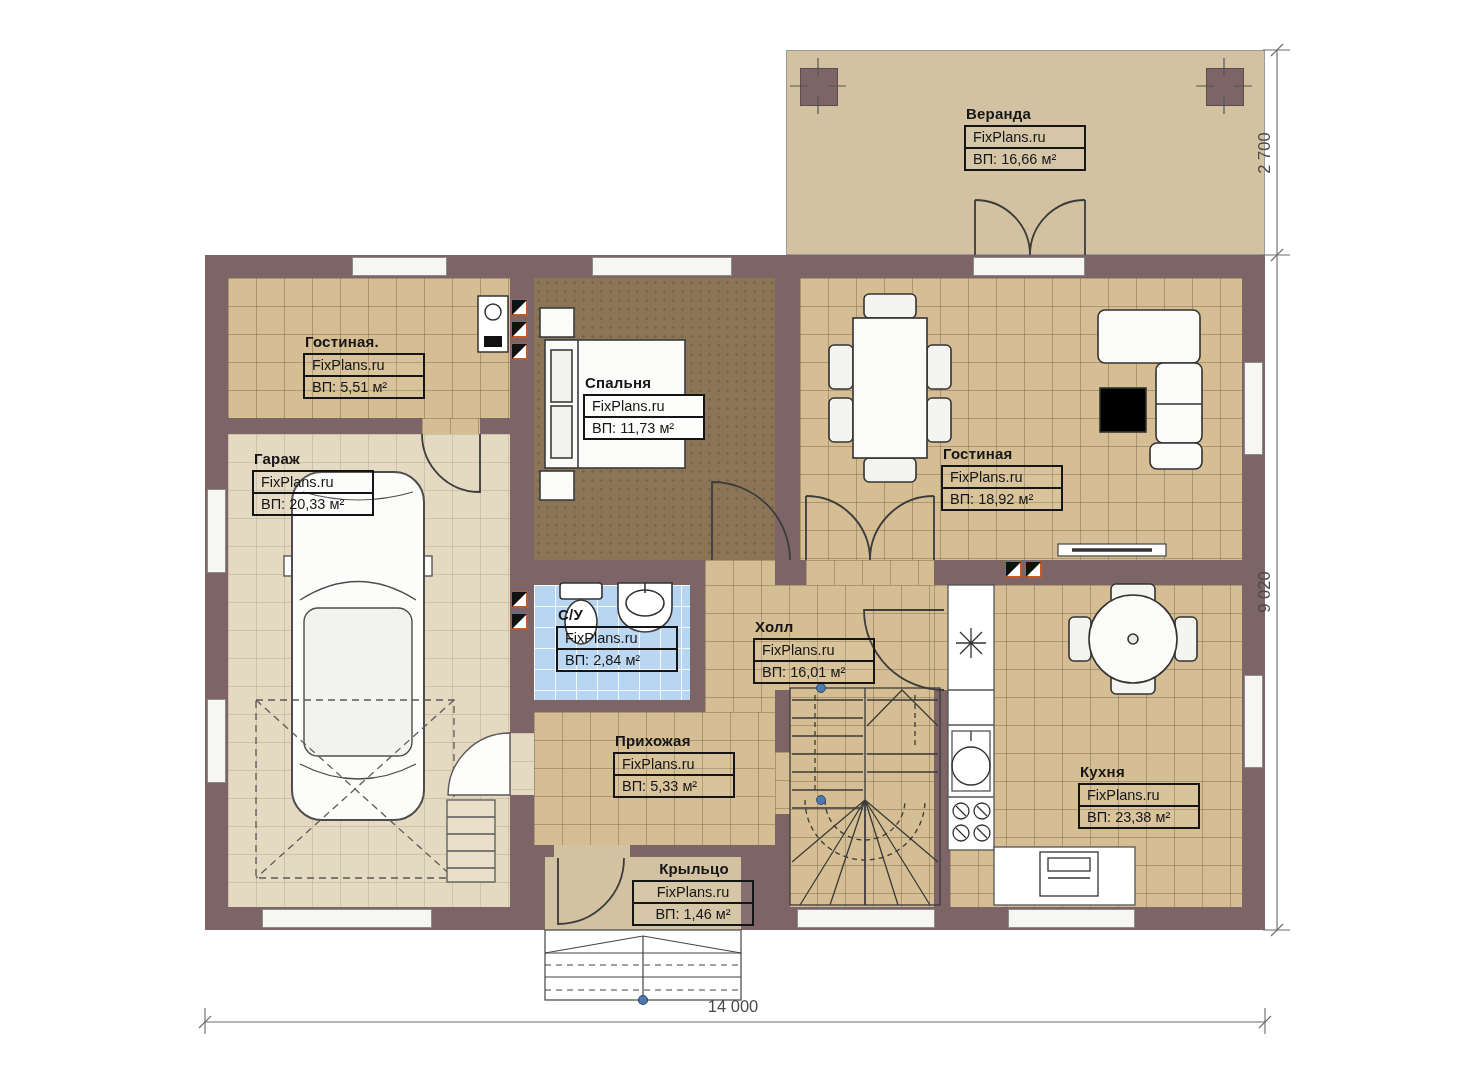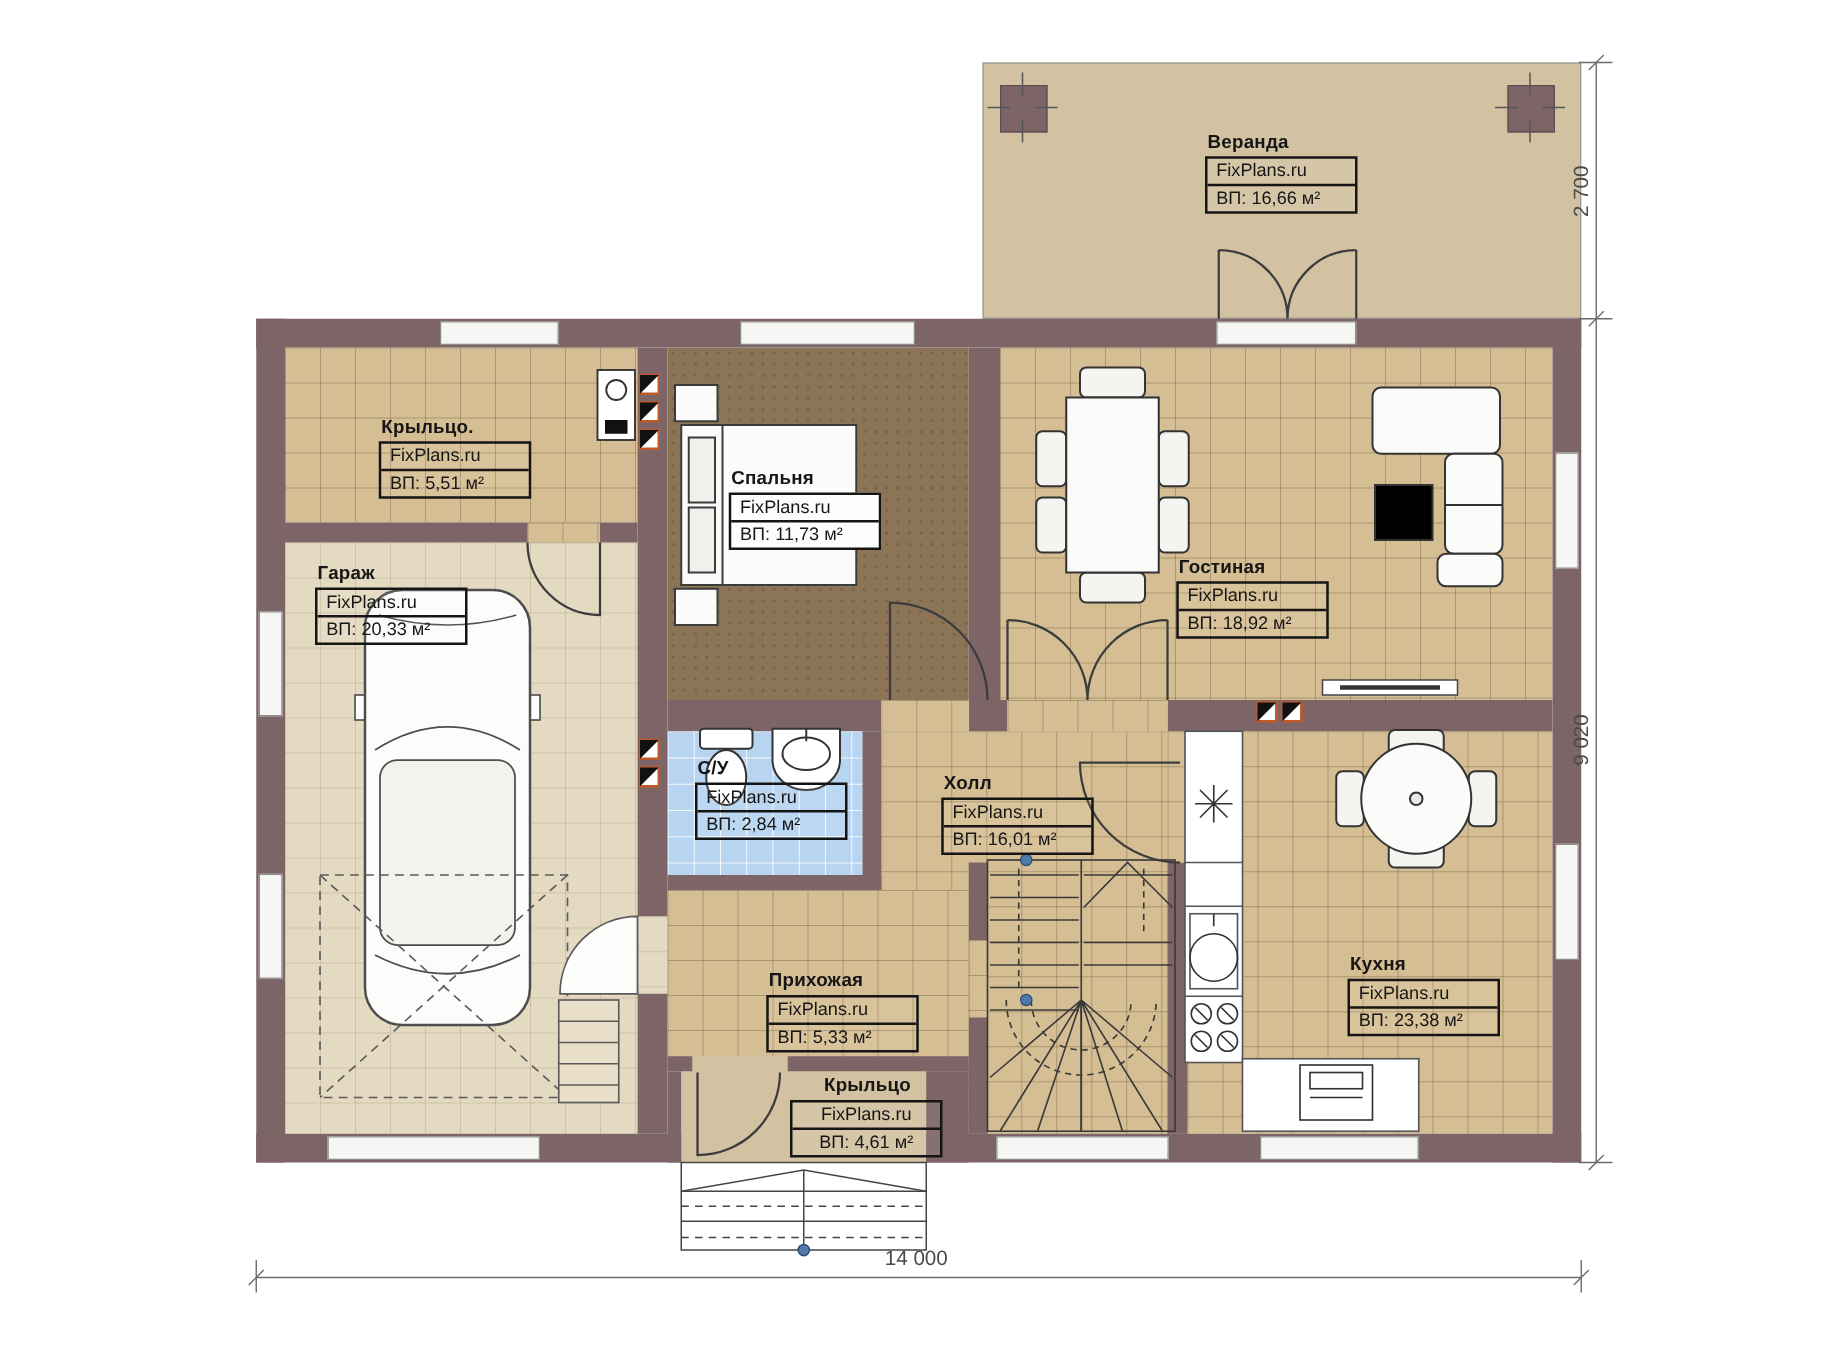--- a/index.html
+++ b/index.html
@@ -292,21 +292,21 @@
 
   <div class="room-label" style="left:964px;top:105px;">
     <div class="rl-title">Веранда</div>
     <div class="rl-box">
       <div class="rl-row">FixPlans.ru</div>
       <div class="rl-row">ВП: 16,66 м²</div>
     </div>
   </div>
 
   <div class="room-label" style="left:303px;top:333px;">
-    <div class="rl-title">Крыльцо.</div>
+    <div class="rl-title">Гостиная.</div>
     <div class="rl-box">
       <div class="rl-row">FixPlans.ru</div>
       <div class="rl-row">ВП: 5,51 м²</div>
     </div>
   </div>
 
   <div class="room-label" style="left:252px;top:450px;">
     <div class="rl-title">Гараж</div>
     <div class="rl-box">
       <div class="rl-row">FixPlans.ru</div>
@@ -339,37 +339,37 @@
   </div>
 
   <div class="room-label" style="left:753px;top:618px;">
     <div class="rl-title">Холл</div>
     <div class="rl-box">
       <div class="rl-row">FixPlans.ru</div>
       <div class="rl-row">ВП: 16,01 м²</div>
     </div>
   </div>
 
-  <div class="room-label" style="left:613px;top:776px;">
+  <div class="room-label" style="left:613px;top:732px;">
     <div class="rl-title">Прихожая</div>
     <div class="rl-box">
       <div class="rl-row">FixPlans.ru</div>
       <div class="rl-row">ВП: 5,33 м²</div>
     </div>
   </div>
 
   <div class="room-label" style="left:1078px;top:763px;">
     <div class="rl-title">Кухня</div>
     <div class="rl-box">
       <div class="rl-row">FixPlans.ru</div>
       <div class="rl-row">ВП: 23,38 м²</div>
     </div>
   </div>
 
   <div class="room-label" style="left:632px;top:860px;text-align:center;">
     <div class="rl-title">Крыльцо</div>
     <div class="rl-box">
       <div class="rl-row">FixPlans.ru</div>
-      <div class="rl-row">ВП: 4,61 м²</div>
+      <div class="rl-row">ВП: 1,46 м²</div>
     </div>
   </div>
 
 </div>
 
 </body></html>

